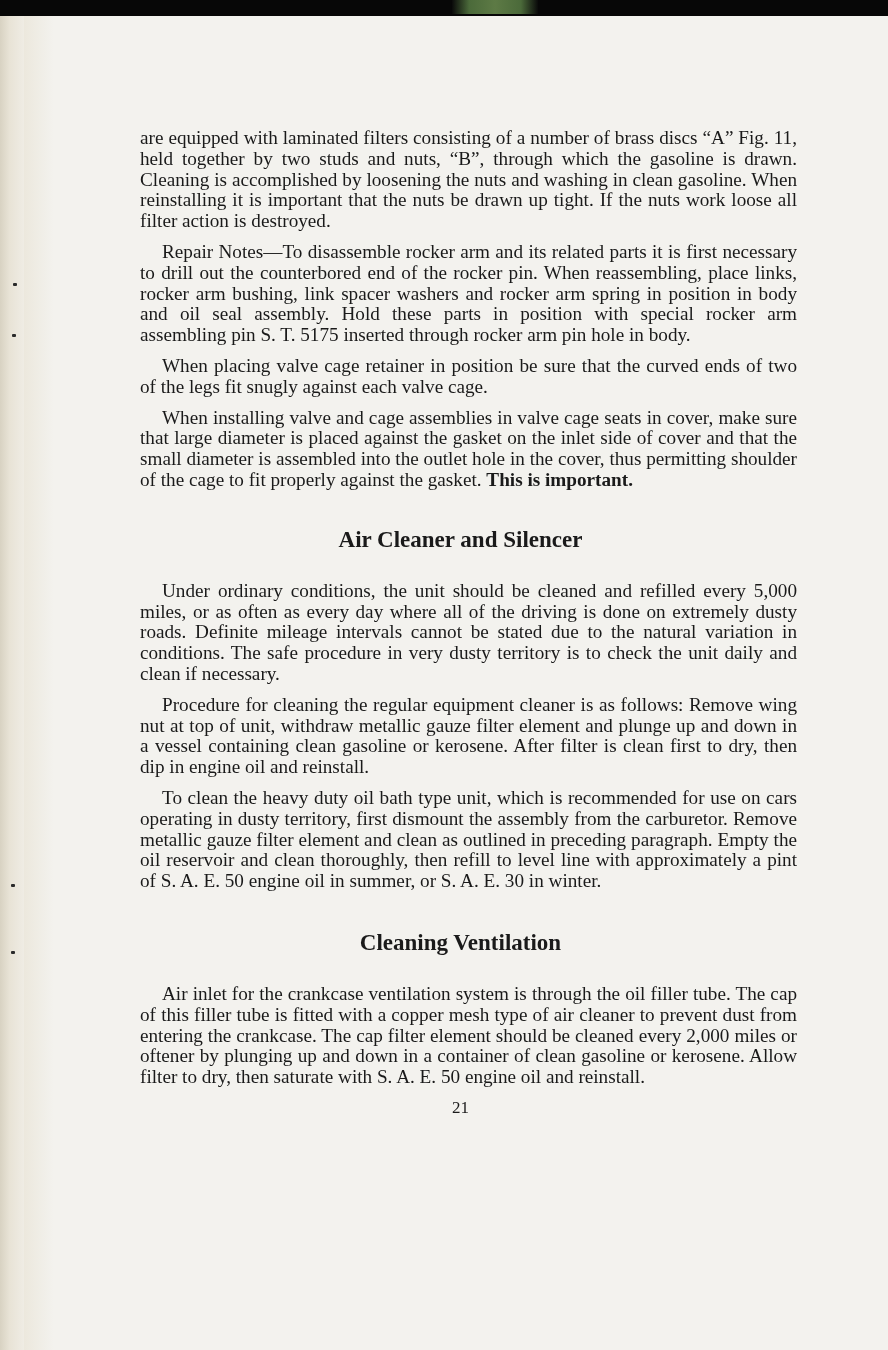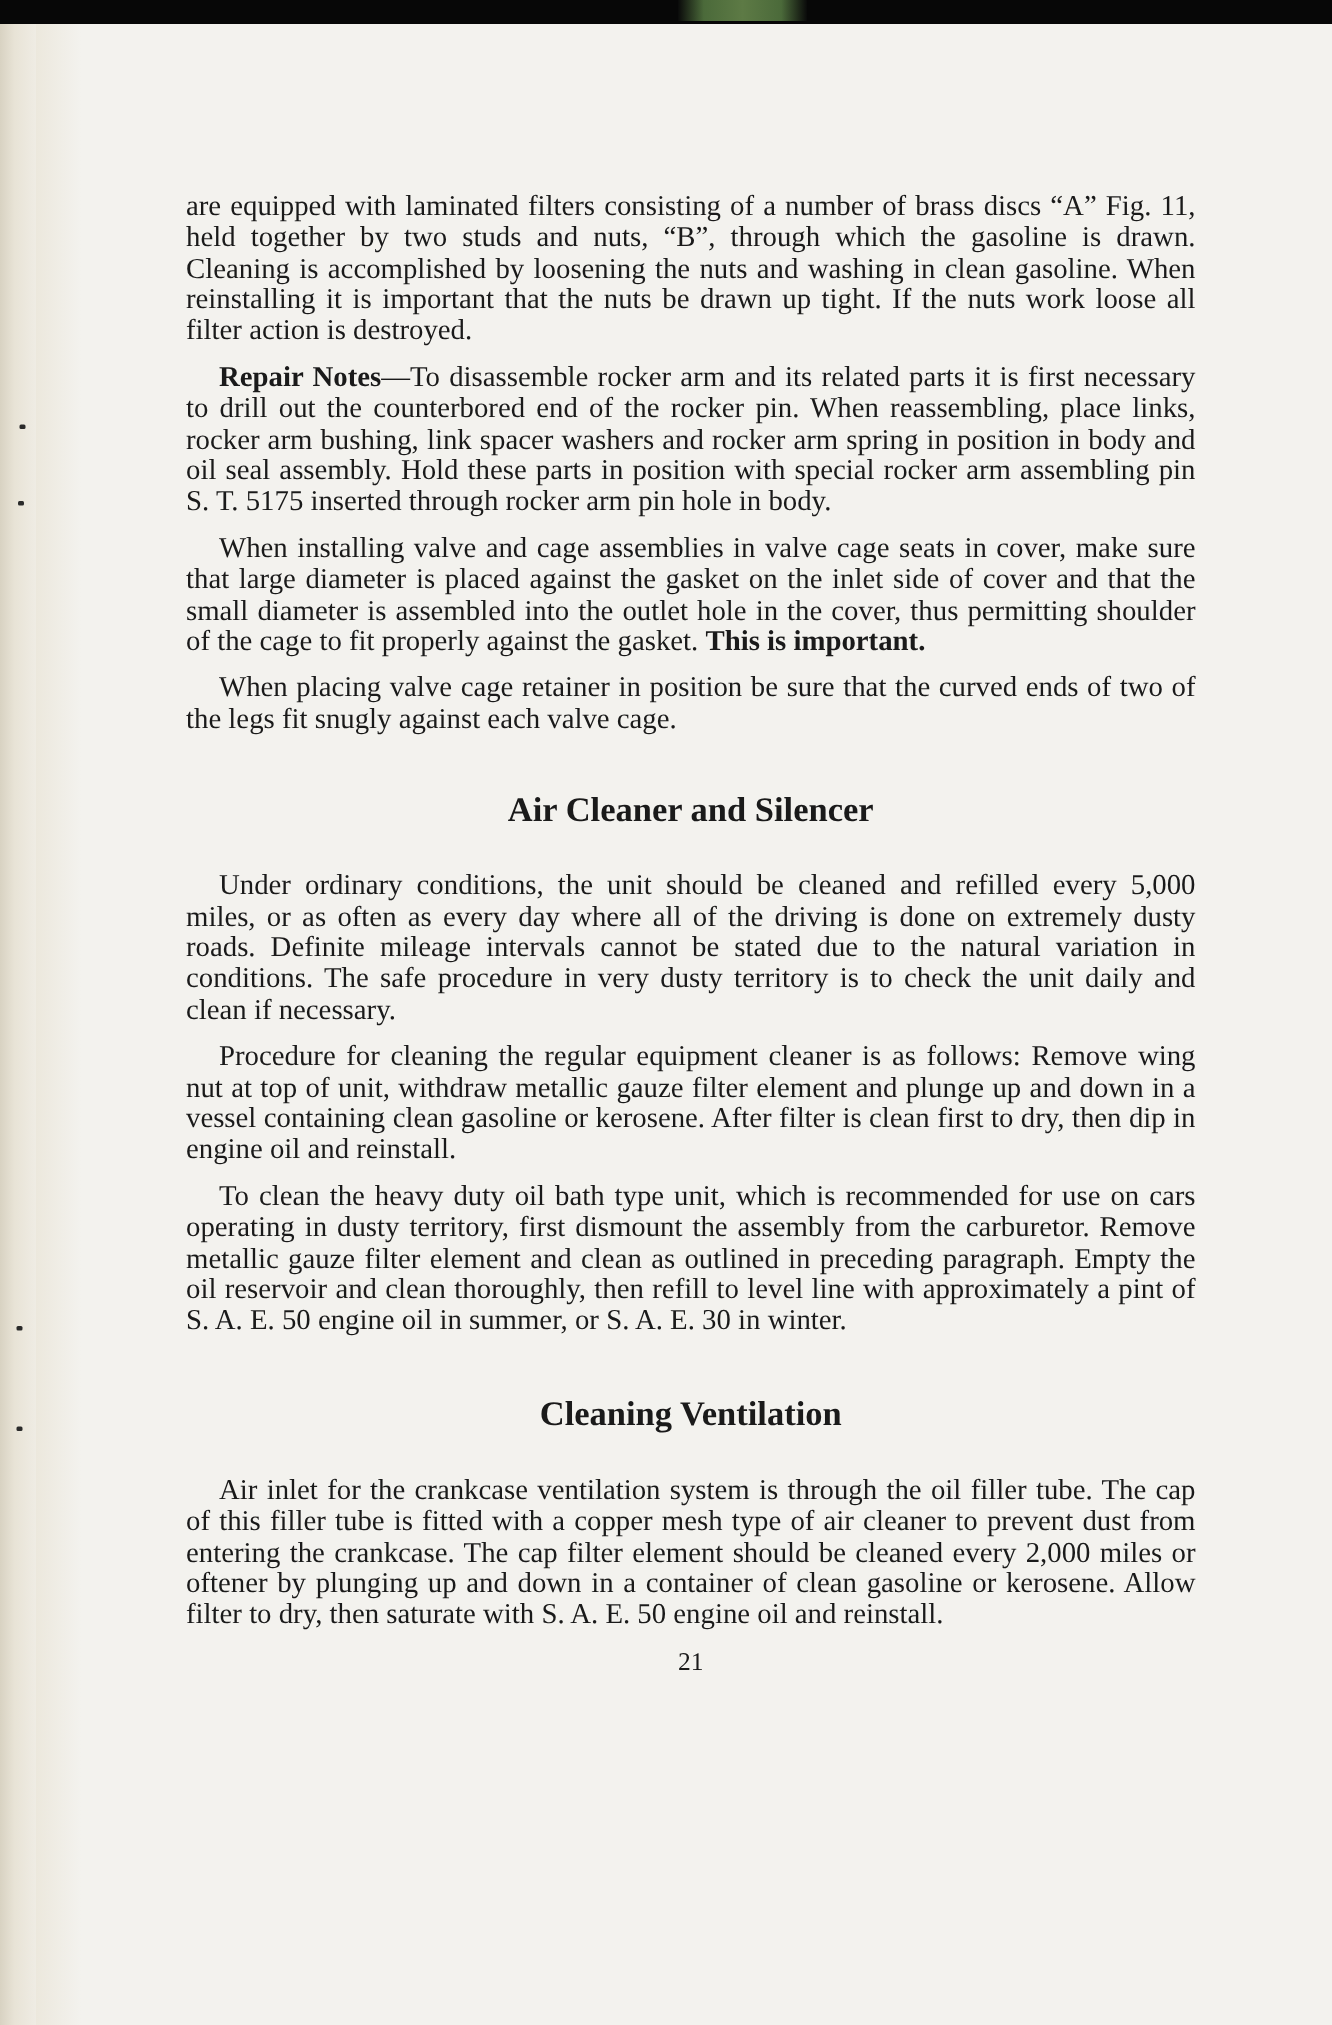--- a/index.html
+++ b/index.html
@@ -25,26 +25,26 @@
     position: absolute; left: 24px; top: 16px; width: 30px; height: 1334px;
     background: linear-gradient(90deg, #ece8dd 0%, rgba(243,242,238,0) 100%);
   }
   .binding-mark {
     position: absolute; width: 4px; height: 3px; background: #2a2a2a; border-radius: 1px;
   }
   .page {
     position: absolute; left: 124px; top: 128px; width: 673px;
   }
   p {
-    margin: 0 0 10px 0;
+    margin: 0 0 10px 16px;
     font-size: 19.2px; line-height: 20.8px;
     text-align: justify; text-align-last: left;
   }
   p.indent { text-indent: 22px; }
-  .run-in { font-weight: bold; }
+  .run-in { font-weight: normal; }
   .emph { font-weight: bold; }
   h2 {
     margin: 16px; text-align: center; font-weight: bold;
     font-size: 23px; line-height: 26px;
   }
   .h-air { margin-top: 36px; margin-bottom: 28px; }
   .h-crank { margin-top: 38px; margin-bottom: 28px; }
   .folio {
     text-align: center; font-size: 17px; line-height: 20px; margin-top: 6px;
   }
@@ -60,23 +60,23 @@
 <div class="binding-mark" style="left:13px; top:283px;"></div>
 <div class="binding-mark" style="left:12px; top:334px;"></div>
 <div class="binding-mark" style="left:11px; top:884px;"></div>
 <div class="binding-mark" style="left:11px; top:951px;"></div>
 
 <div class="page">
   <p>are equipped with laminated filters consisting of a number of brass discs “A” Fig. 11, held together by two studs and nuts, “B”, through which the gasoline is drawn.  Cleaning is accomplished by loosening the nuts and washing in clean gasoline.  When reinstalling it is important that the nuts be drawn up tight.  If the nuts work loose all filter action is destroyed.</p>
 
   <p class="indent"><span class="run-in">Repair Notes</span><span>—To disassemble rocker arm and its related parts it is first necessary to drill out the counterbored end of the rocker pin.  When reassembling, place links, rocker arm bushing, link spacer washers and rocker arm spring in position in body and oil seal assembly.  Hold these parts in position with special rocker arm assembling pin S. T. 5175 inserted through rocker arm pin hole in body.</span></p>
 
+  <p class="indent">When placing valve cage retainer in position be sure that the curved ends of two of the legs fit snugly against each valve cage.</p>
+
   <p class="indent"><span>When installing valve and cage assemblies in valve cage seats in cover, make sure that large diameter is placed against the gasket on the inlet side of cover and that the small diameter is assembled into the outlet hole in the cover, thus permitting shoulder of the cage to fit properly against the gasket.  </span><span class="emph">This is important.</span></p>
-
-  <p class="indent">When placing valve cage retainer in position be sure that the curved ends of two of the legs fit snugly against each valve cage.</p>
 
   <h2 class="h-air">Air Cleaner and Silencer</h2>
   <p class="indent">Under ordinary conditions, the unit should be cleaned and refilled every 5,000 miles, or as often as every day where all of the driving is done on extremely dusty roads.  Definite mileage intervals cannot be stated due to the natural variation in conditions.  The safe procedure in very dusty territory is to check the unit daily and clean if necessary.</p>
   <p class="indent">Procedure for cleaning the regular equipment cleaner is as follows: Remove wing nut at top of unit, withdraw metallic gauze filter element and plunge up and down in a vessel containing clean gasoline or kerosene. After filter is clean first to dry, then dip in engine oil and reinstall.</p>
   <p class="indent">To clean the heavy duty oil bath type unit, which is recommended for use on cars operating in dusty territory, first dismount the assembly from the carburetor.  Remove metallic gauze filter element and clean as outlined in preceding paragraph.  Empty the oil reservoir and clean thoroughly, then refill to level line with approximately a pint of S. A. E. 50 engine oil in summer, or S. A. E. 30 in winter.</p>
 
   <h2 class="h-crank">Cleaning Ventilation</h2>
   <p class="indent">Air inlet for the crankcase ventilation system is through the oil filler tube.  The cap of this filler tube is fitted with a copper mesh type of air cleaner to prevent dust from entering the crankcase.  The cap filter element should be cleaned every 2,000 miles or oftener by plunging up and down in a container of clean gasoline or kerosene.  Allow filter to dry, then saturate with S. A. E. 50 engine oil and reinstall.</p>
 
   <div class="folio">21</div>

